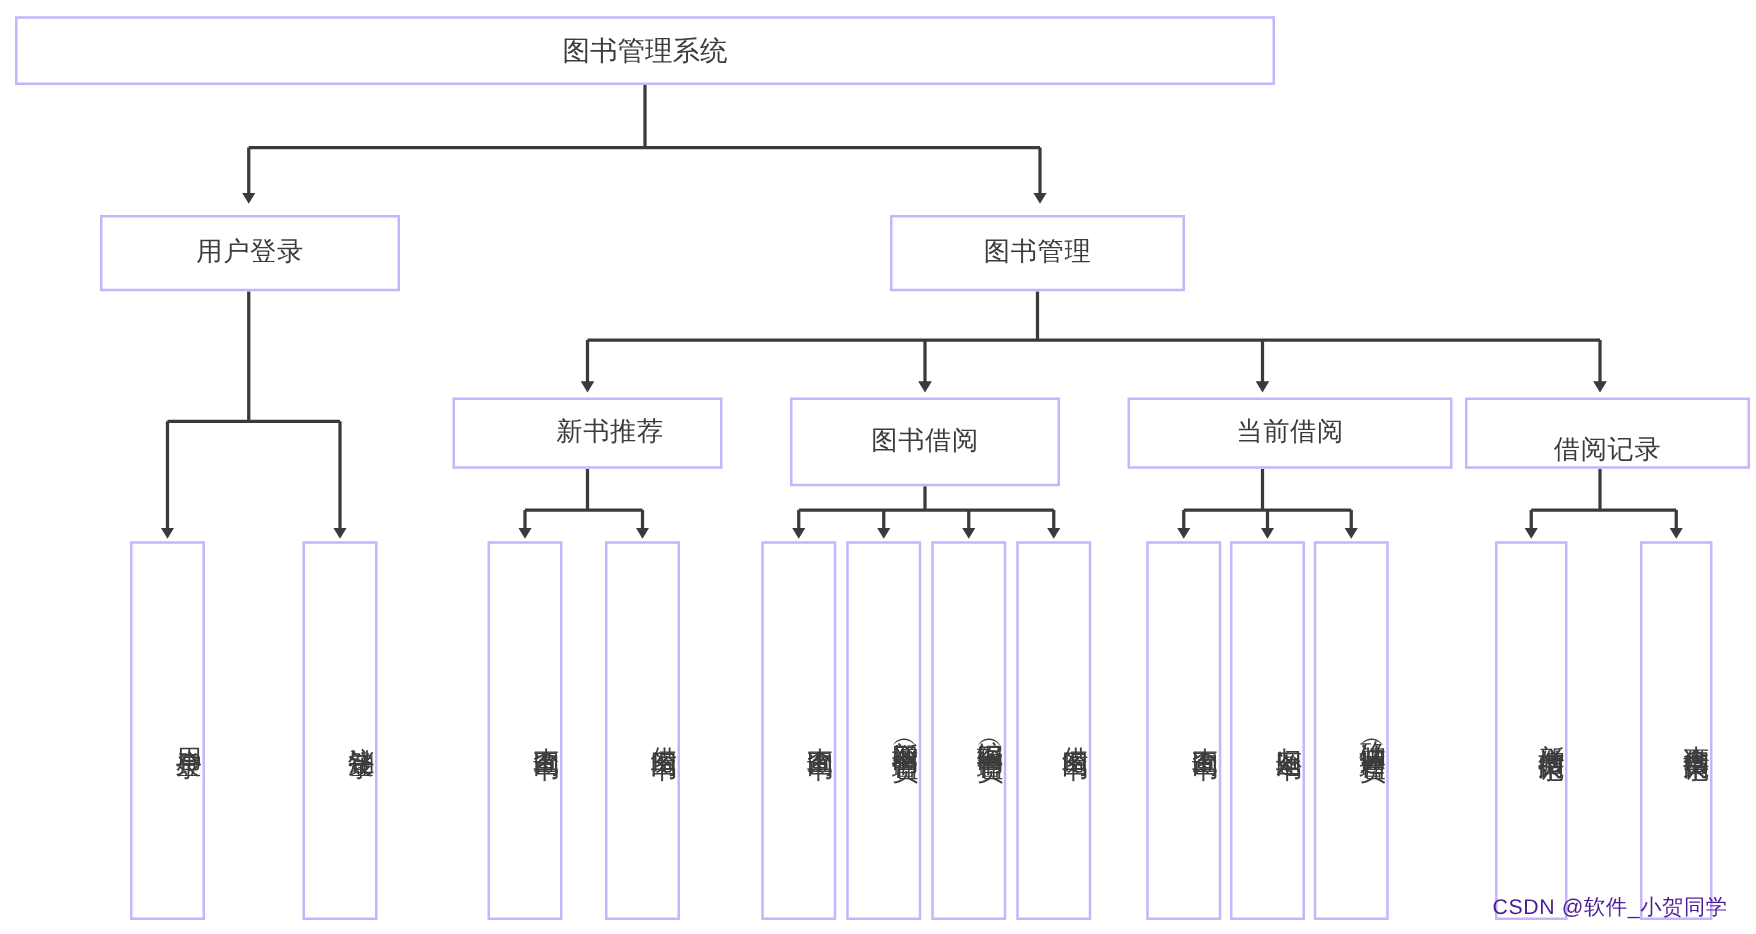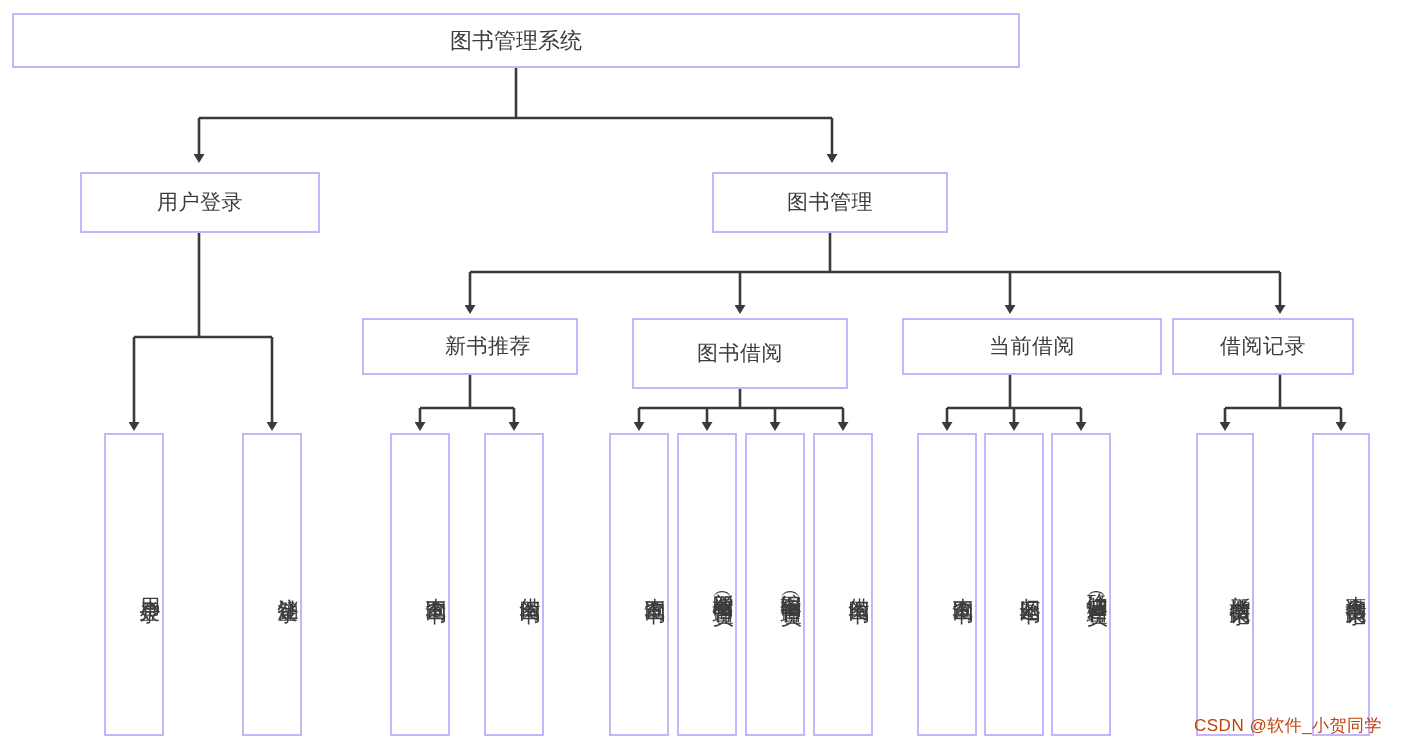--- a/index.html
+++ b/index.html
@@ -50,21 +50,21 @@
     letter-spacing: 2px;
     padding: 8px 0;
     align-items: flex-start;
     justify-content: center;
   }
   .node-v span {
     display: block;
   }
   .watermark {
     position: absolute;
-    color: #c2410c;
+    color: #4c1d95;
     font-size: 17px;
     letter-spacing: 0.5px;
     white-space: nowrap;
     user-select: none;
   }
 </style>
 </head>
 <body>
 
 <div id="canvas">
@@ -136,21 +136,21 @@
   </div>
 
   <div class="node node-h" style="left:632px; top:318px; width:216px; height:71px;">
     <span>图书借阅</span>
   </div>
 
   <div class="node node-h" style="left:902px; top:318px; width:260px; height:57px;">
     <span>当前借阅</span>
   </div>
 
-  <div class="node node-h" style="left:1172px; top:318px; width:182px; height:57px;">
+  <div class="node node-h" style="left:1172px; top:318px; width:228px; height:57px;align-items:flex-end;">
     <span>借阅记录</span>
   </div>
 
   <div class="node node-v" style="left:104px; top:433px; width:60px; height:303px;">
     <span>用户登录</span>
   </div>
 
   <div class="node node-v" style="left:242px; top:433px; width:60px; height:303px;">
     <span>注销登录</span>
   </div>

